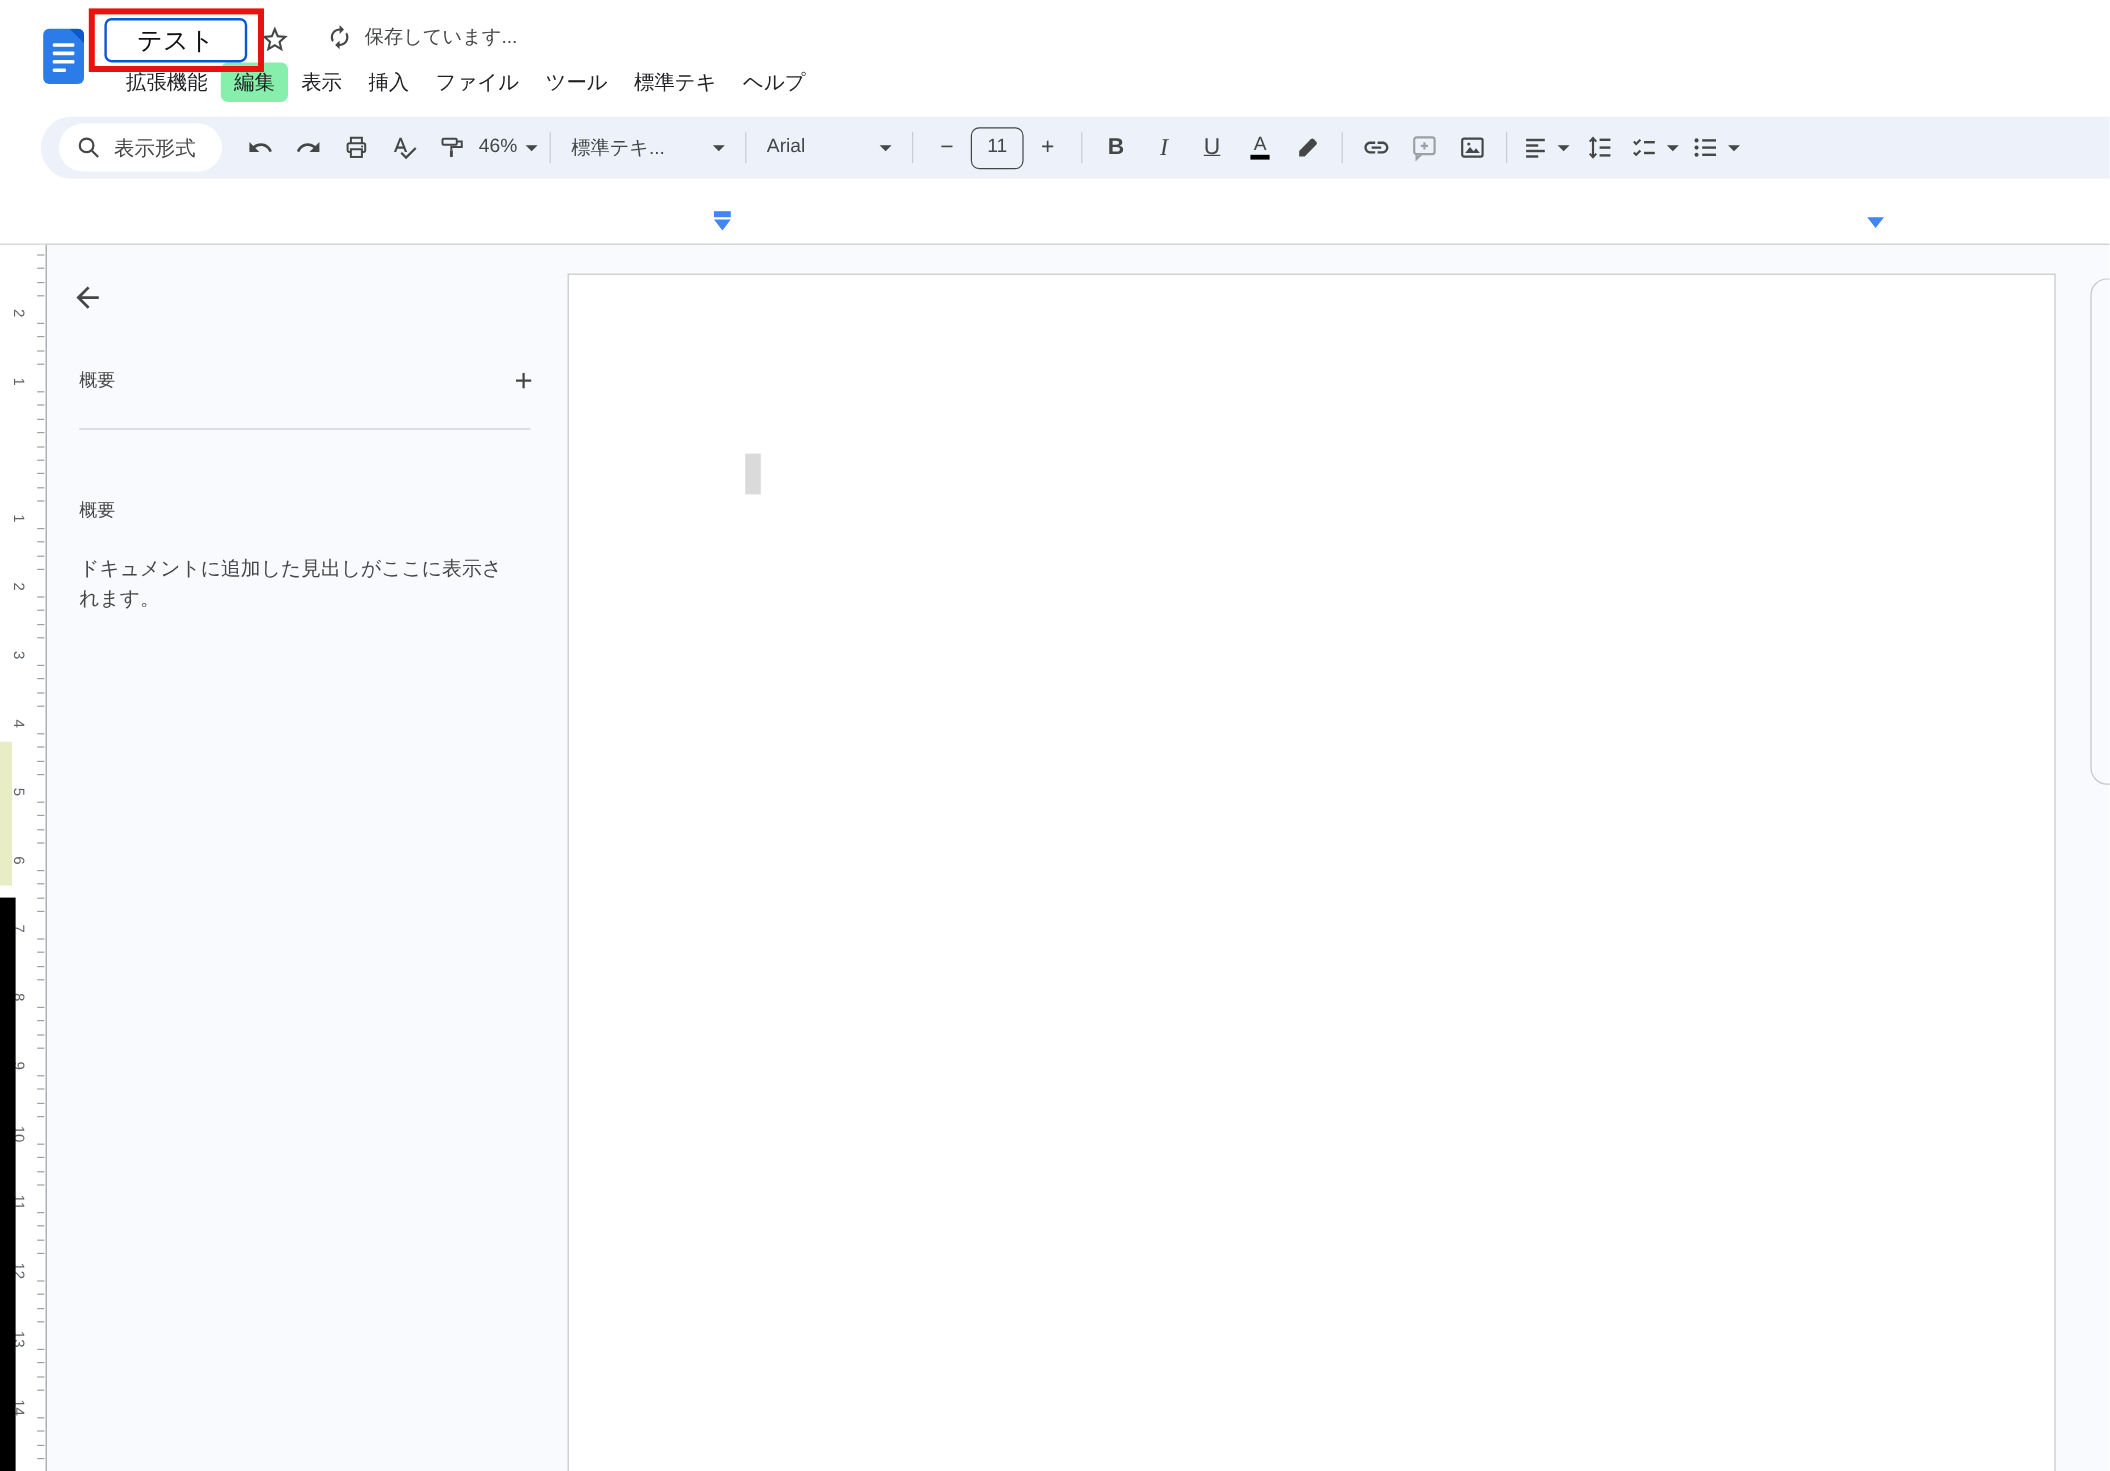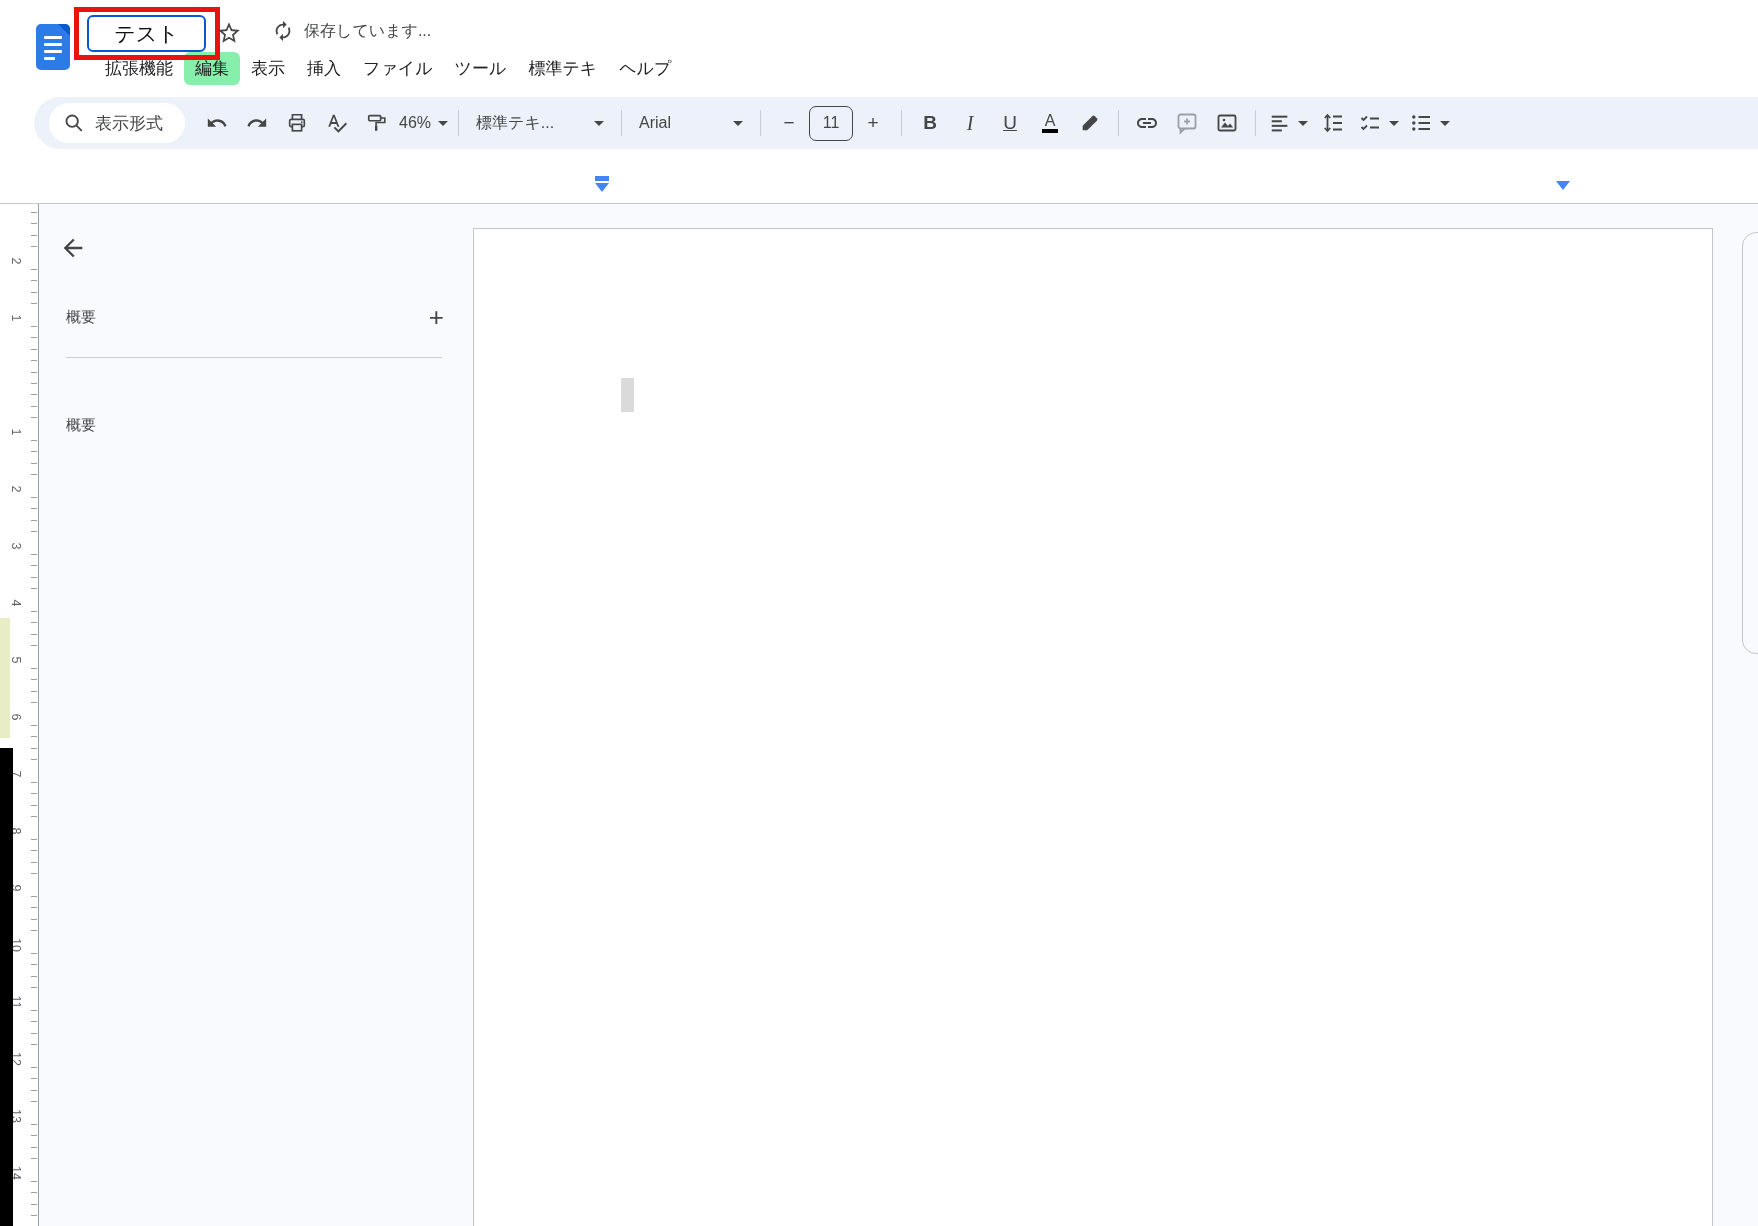--- a/index.html
+++ b/index.html
@@ -478,20 +478,21 @@
       <svg width="28" height="28" viewBox="0 0 24 24">
         <path fill="#444746" d="M20 11H7.83l5.59-5.59L12 4l-8 8 8 8 1.41-1.41L7.83 13H20v-2z"></path>
       </svg>
     </div>
     <div id="outline-row">
       <span class="lbl">概要</span>
       <span id="add-heading-btn">+</span>
     </div>
     <div id="sidebar-divider"></div>
     <div id="outline-heading">概要</div>
+    <div id="outline-empty">ドキュメントに追加した見出しがここに表示されます。</div>
   </div>
 
   <div id="page">
     <div id="cursor-block"></div>
   </div>
 
   <div id="right-edge-panel"></div>
 </div>
 
 </body></html>

